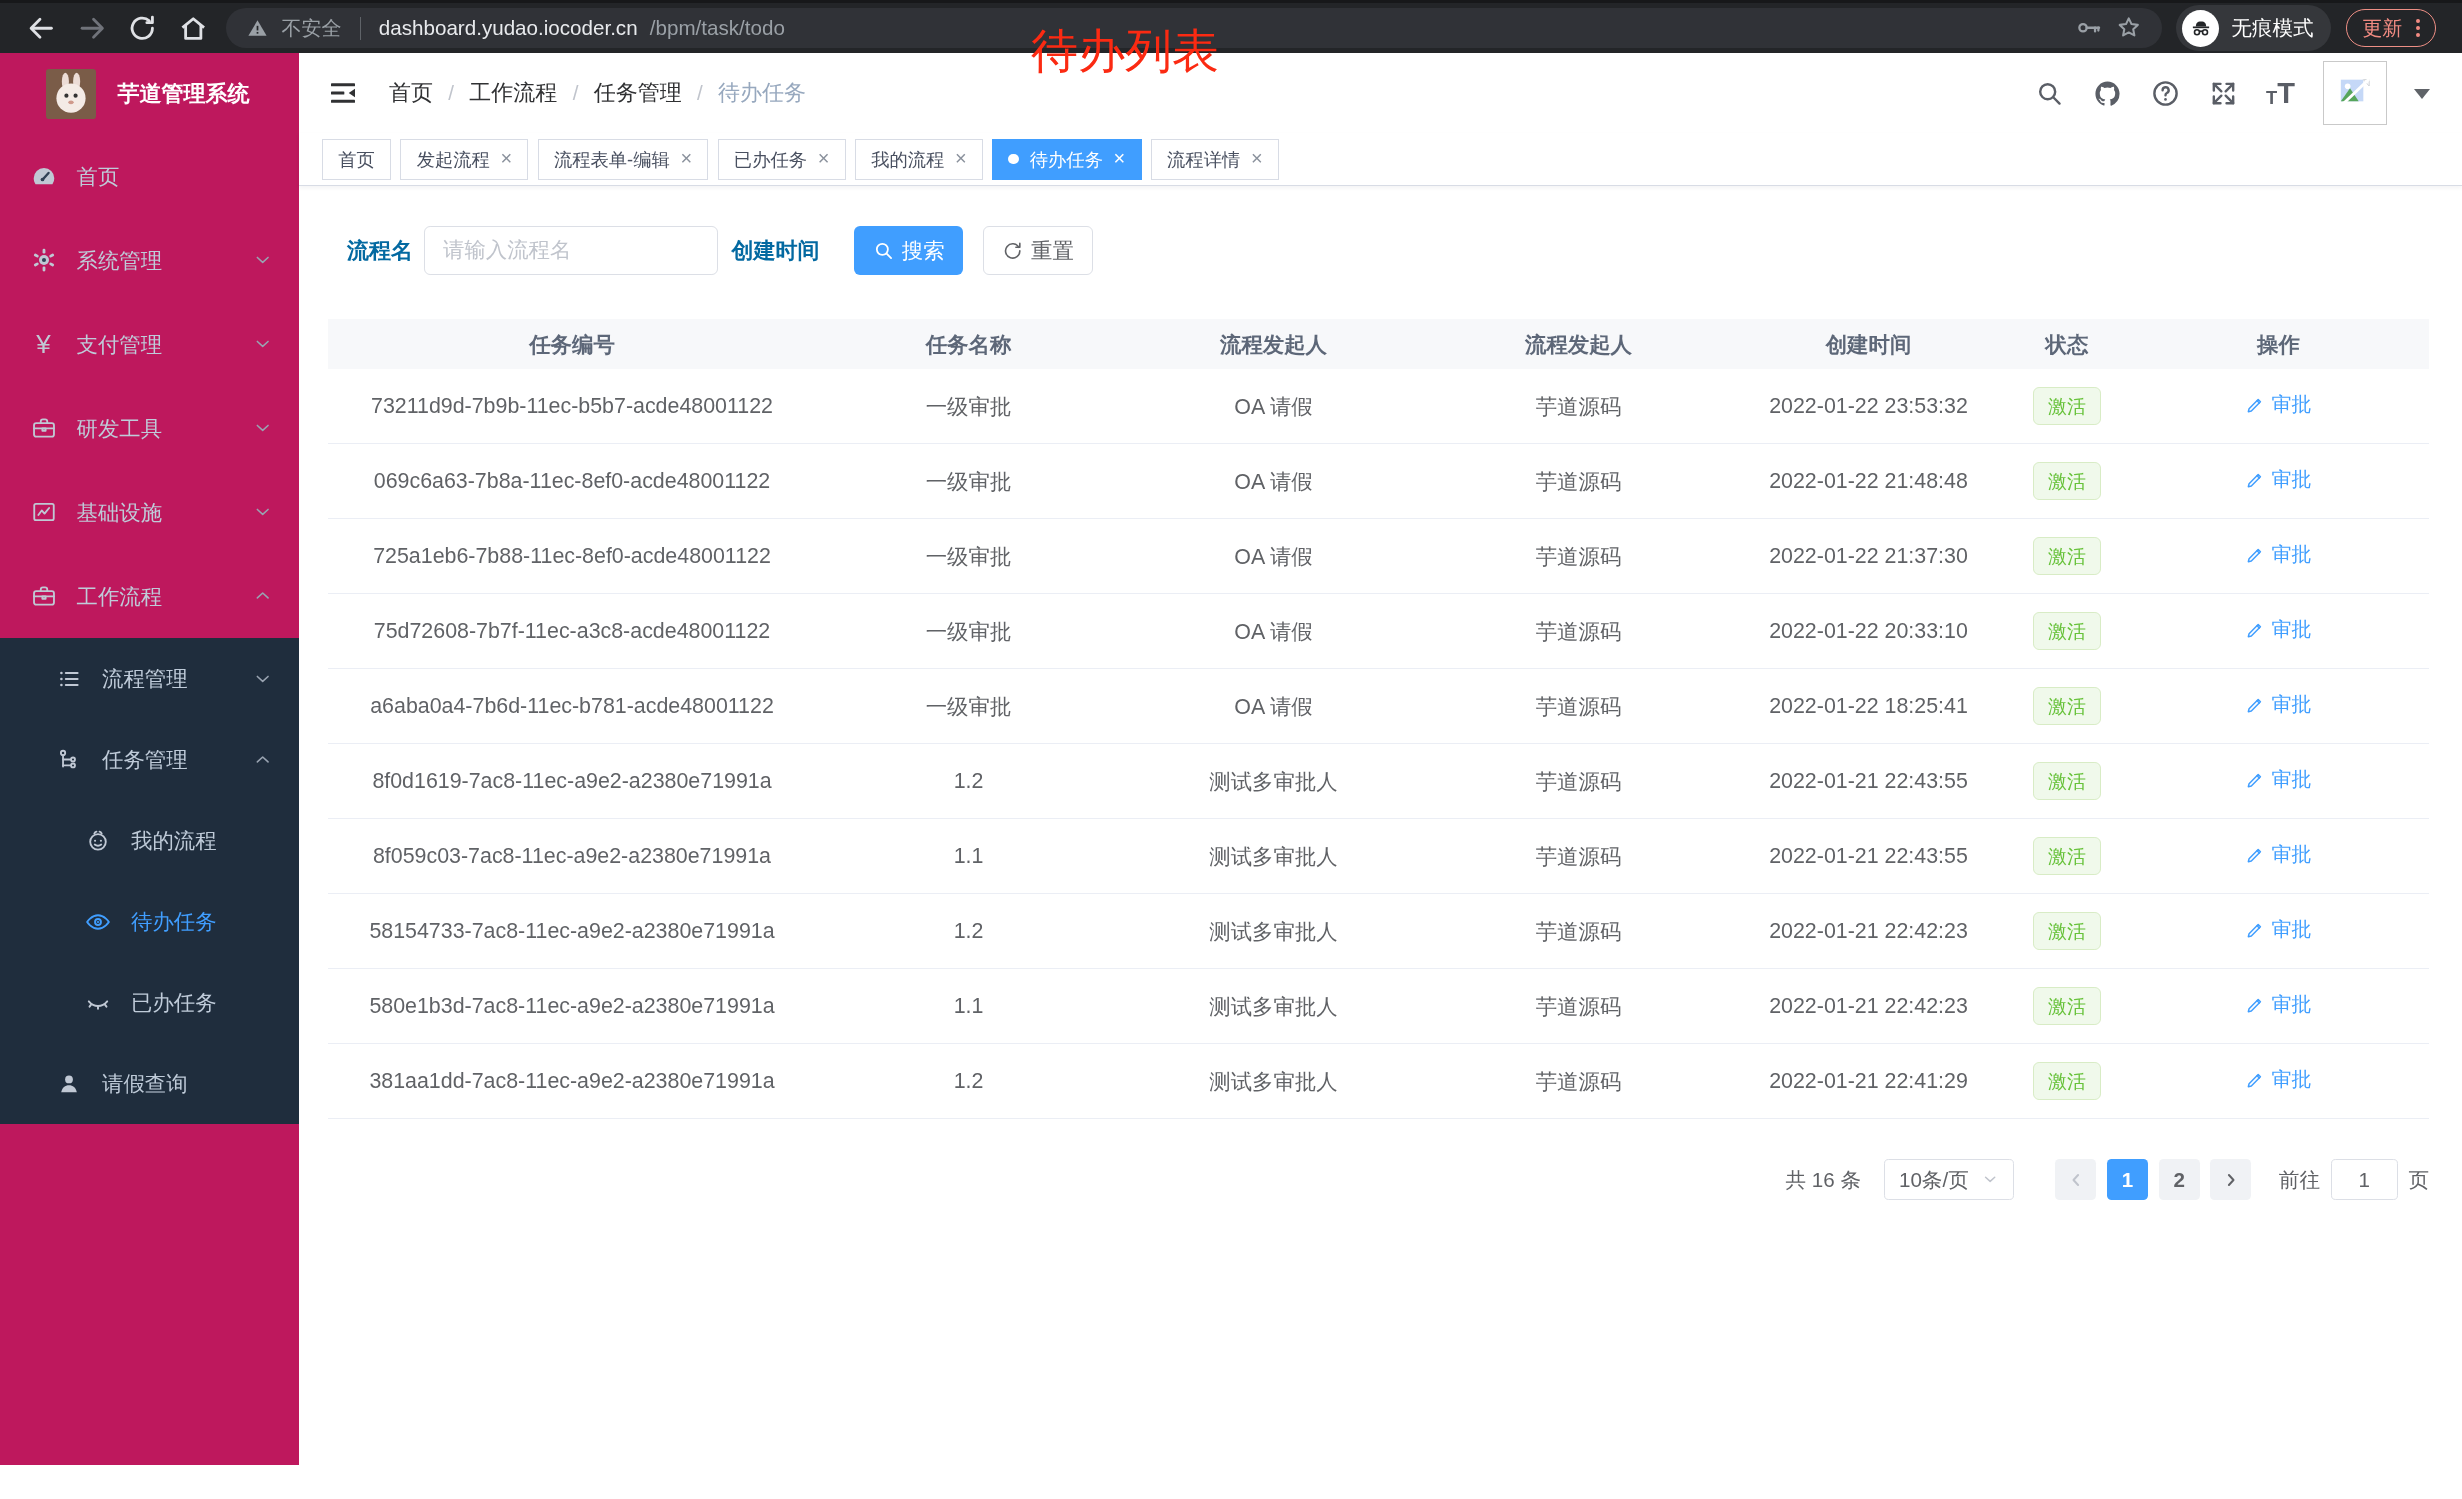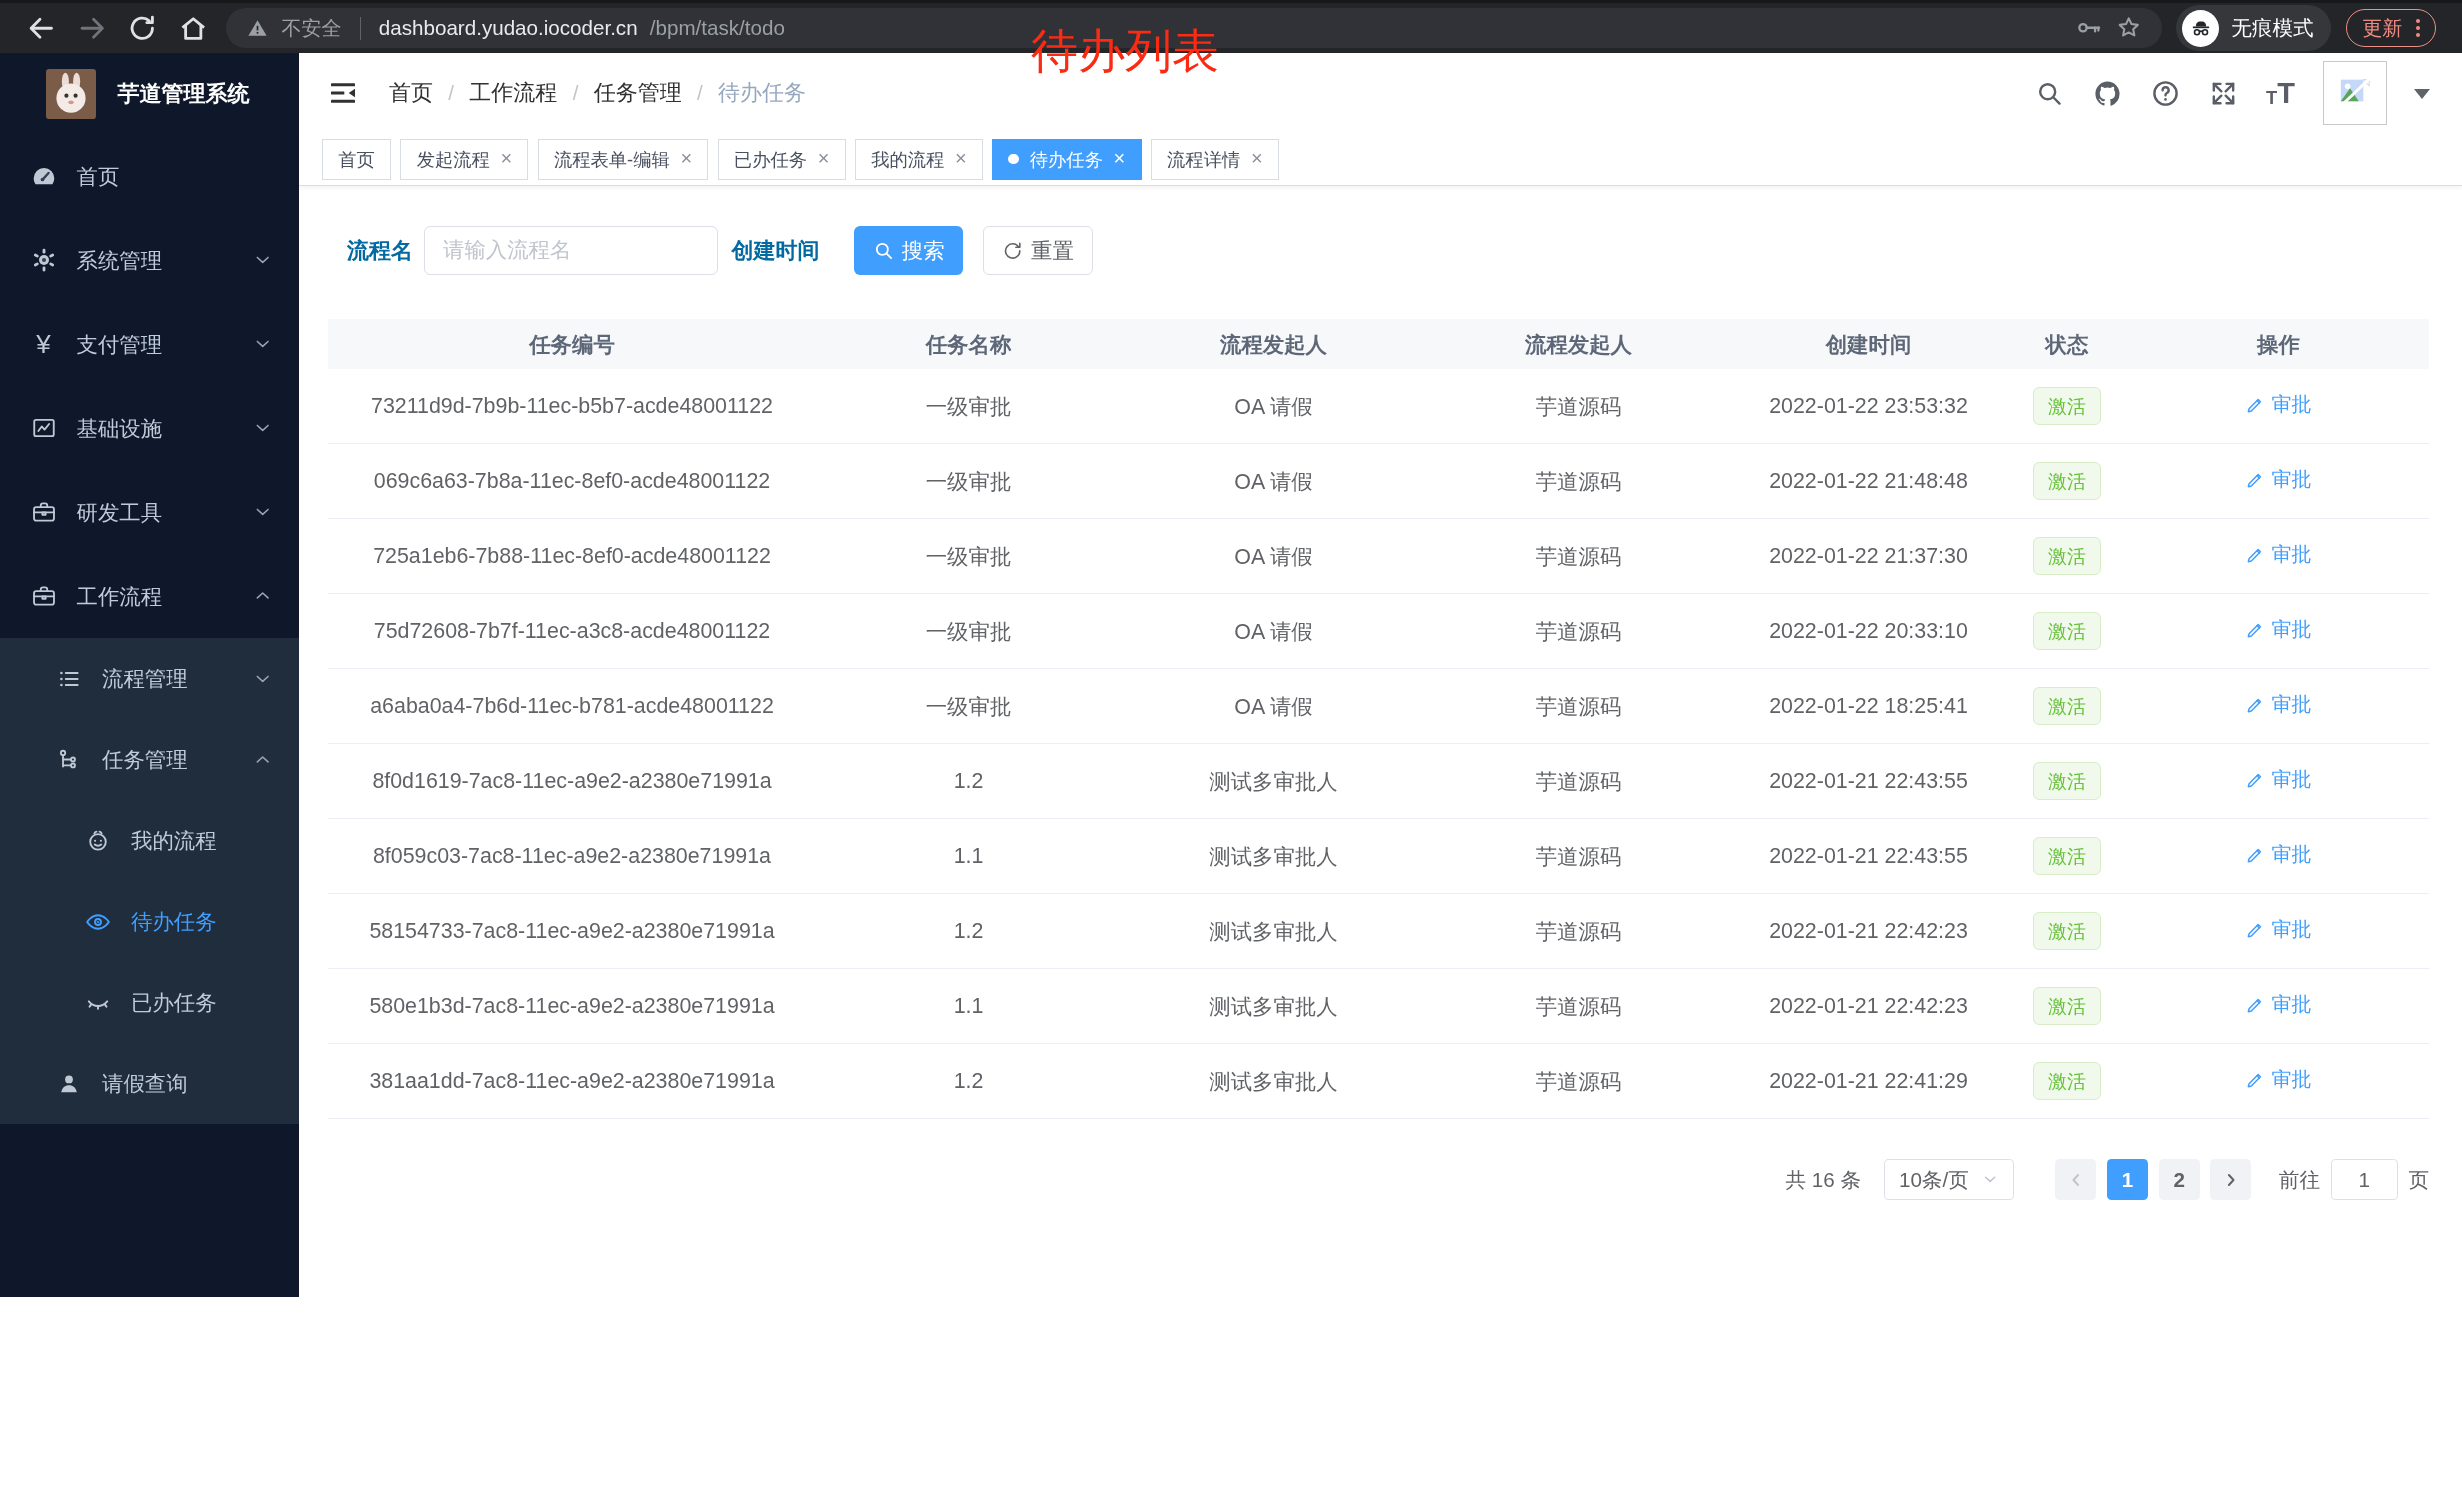--- a/index.html
+++ b/index.html
@@ -32,21 +32,21 @@
     color:#f28b82; font-size:20px; display:flex; align-items:center; gap:13.7px; padding:0 15.3px; cursor:pointer; }
   .dots3 { display:flex; flex-direction:column; gap:3.1px; }
   .dots3 i { width:3.8px; height:3.8px; border-radius:50%; background:#f28b82; }
 
   
   .annotation { position:absolute; left:1031px; top:17px; z-index:50;
     font-size:47px; color:#fb2a12; pointer-events:none; white-space:nowrap; }
 
   
   .app { display:flex; height:1446px; background:#fff; }
-  .sidebar { width:299px; height:1244px; background:#0f172a; flex-shrink:0; }
+  .sidebar { width:299px; height:1412px; background:#be185d; flex-shrink:0; }
   .logo-row { height:81px; display:flex; align-items:center; padding-left:46px; gap:21.4px; }
   .logo-img { width:50px; height:50px; border-radius:3.1px; overflow:hidden; flex-shrink:0; }
   .logo-img svg { width:50px; height:50px; }
   .logo-title { color:#fff; font-size:22px; font-weight:700; white-space:nowrap; }
   .menu-item { height:84px; display:flex; align-items:center; color:#bfcbd9; font-size:21.4px;
     padding-left:30.5px; padding-right:26px; cursor:pointer; white-space:nowrap; }
   .submenu { background:#1f2d3d; }
   .submenu .menu-item { height:81px; }
   .menu-item.lvl2 { padding-left:56px; }
   .menu-item.lvl3 { padding-left:85px; }
@@ -290,42 +290,42 @@
       <span class="chev">
           <svg viewBox="0 0 24 24" fill="none" stroke="currentColor" stroke-width="1.8" stroke-linecap="round" stroke-linejoin="round">
             <path d="m6 9.5 6 5.5 6-5.5"></path>
           </svg>
         </span>
     </div>
 
     <div class="menu-item lvl1">
       <span class="mi">
         <svg viewBox="0 0 24 24" fill="none" stroke="currentColor" stroke-width="1.7" stroke-linecap="round" stroke-linejoin="round">
-            <rect x="3" y="4.5" width="18" height="15" rx="1.5"></rect>
-            <path d="m6.8 14.8 3.1-4.2 2.6 2.9 4.2-5.2"></path>
-          </svg>
-      </span>
-      <span>基础设施</span>
-      <span class="chev">
-          <svg viewBox="0 0 24 24" fill="none" stroke="currentColor" stroke-width="1.8" stroke-linecap="round" stroke-linejoin="round">
-            <path d="m6 9.5 6 5.5 6-5.5"></path>
-          </svg>
-        </span>
-    </div>
-
-    <div class="menu-item lvl1">
-      <span class="mi">
-        <svg viewBox="0 0 24 24" fill="none" stroke="currentColor" stroke-width="1.7" stroke-linecap="round" stroke-linejoin="round">
             <rect x="2.8" y="7.5" width="18.4" height="12.5" rx="2"></rect>
             <path d="M9 7.5V6a2 2 0 0 1 2-2h2a2 2 0 0 1 2 2v1.5"></path>
             <path d="M2.8 12.3h18.4"></path>
             <path d="M10.5 12.3h3v2.2h-3z"></path>
           </svg>
       </span>
       <span>研发工具</span>
+      <span class="chev">
+          <svg viewBox="0 0 24 24" fill="none" stroke="currentColor" stroke-width="1.8" stroke-linecap="round" stroke-linejoin="round">
+            <path d="m6 9.5 6 5.5 6-5.5"></path>
+          </svg>
+        </span>
+    </div>
+
+    <div class="menu-item lvl1">
+      <span class="mi">
+        <svg viewBox="0 0 24 24" fill="none" stroke="currentColor" stroke-width="1.7" stroke-linecap="round" stroke-linejoin="round">
+            <rect x="3" y="4.5" width="18" height="15" rx="1.5"></rect>
+            <path d="m6.8 14.8 3.1-4.2 2.6 2.9 4.2-5.2"></path>
+          </svg>
+      </span>
+      <span>基础设施</span>
       <span class="chev">
           <svg viewBox="0 0 24 24" fill="none" stroke="currentColor" stroke-width="1.8" stroke-linecap="round" stroke-linejoin="round">
             <path d="m6 9.5 6 5.5 6-5.5"></path>
           </svg>
         </span>
     </div>
 
     <div class="menu-item lvl1">
       <span class="mi">
         <svg viewBox="0 0 24 24" fill="none" stroke="currentColor" stroke-width="1.7" stroke-linecap="round" stroke-linejoin="round">

